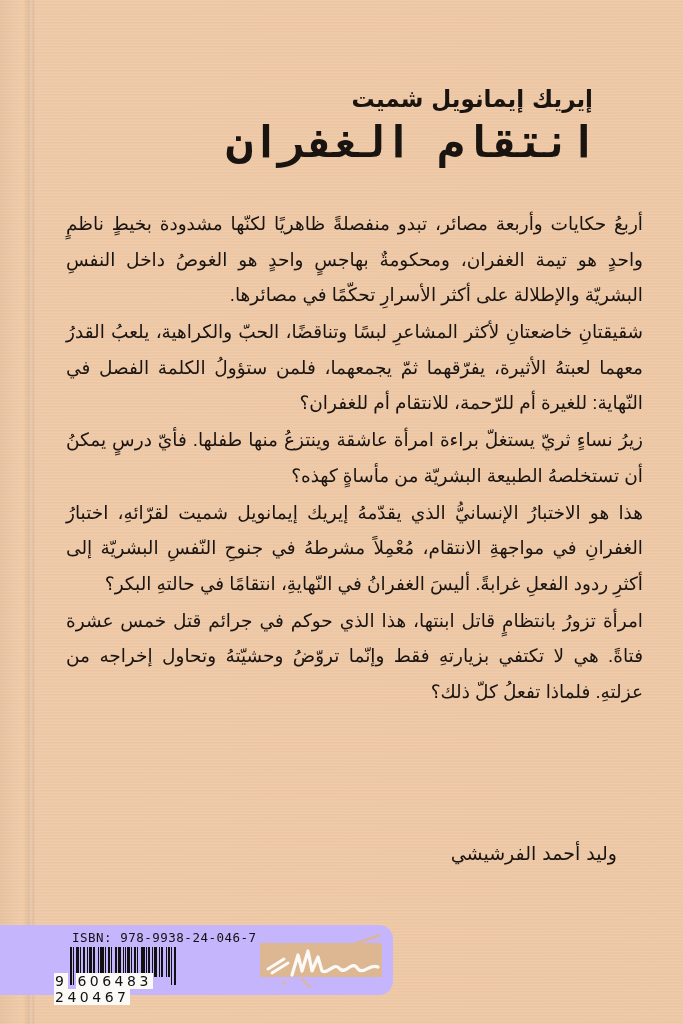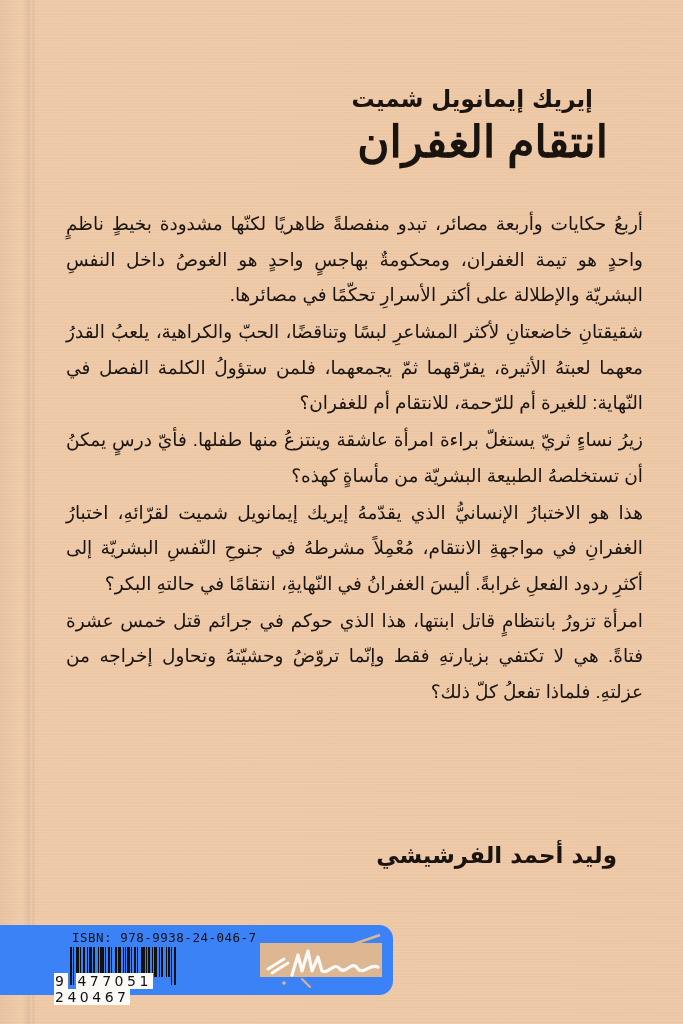--- a/index.html
+++ b/index.html
@@ -20,40 +20,40 @@
     position: absolute; left: 28px; top: 0; width: 6px; height: 1024px;
     background: linear-gradient(90deg, rgba(0,0,0,0.03), rgba(255,255,255,0.18), rgba(0,0,0,0.05));
   }
   .author {
     position: absolute; right: 90px; top: 86px;
     direction: rtl; font-size: 23px; font-weight: bold; letter-spacing: -0.5px;
     font-family: "DejaVu Sans", sans-serif;
     transform: scaleY(1.05);
   }
   .title {
-    position: absolute; right: 75px; top: 116px;
+    position: absolute; right: 86px; top: 116px;
     direction: rtl; font-size: 44px; font-weight: bold;
-    font-family: Liberation Sans, sans-serif;
+    font-family: Liberation Mono, monospace;
     letter-spacing: -1px;
   }
   .blurb {
     position: absolute; left: 66px; right: 40px; top: 206px;
     direction: rtl; text-align: justify; text-align-last: right;
     font-family: Liberation Sans, sans-serif;
     font-size: 18.5px; line-height: 35.5px;
   }
   .blurb p { margin: 0 0 1.5px 0; }
   .signature {
     position: absolute; right: 66px; top: 842px;
-    direction: rtl; font-weight: bold; font-size: 23px;
+    direction: rtl; font-weight: normal; font-size: 19px;
     font-family: "DejaVu Sans", sans-serif;
   }
   .band {
     position: absolute; left: 0; top: 925px; width: 393px; height: 70px;
-    background: #3b82f6;
+    background: #c4b5fd;
     border-radius: 0 14px 14px 0;
   }
   .isbn-text {
     position: absolute; left: 72px; top: 5px;
     font-family: "DejaVu Sans Mono", monospace; font-size: 12.5px; letter-spacing: 0.5px;
     color: #111;
   }
   .barcode {
     position: absolute; left: 70px; top: 22px; width: 152px; height: 36px;
     display: flex; align-items: flex-start;
@@ -156,21 +156,21 @@
       <span style="width:1px"></span>
       <span class="gap" style="width:1px"></span>
     <span style="width:2px"></span>
       <span class="gap" style="width:1px"></span>
     <span class="tall" style="width:1px"></span>
       <span class="gap" style="width:2px"></span>
       <span class="tall" style="width:2px"></span>
   </div>
   <div class="barcode-digits">
     <span class="d">9</span>
-    <span class="d">477051</span>
+    <span class="d">606483</span>
     <span class="d">240467</span>
   </div>
   <div class="logo-box"></div>
   <svg class="logo" viewBox="0 0 128 60">
     <path d="M20 40 L118 6" stroke="#ddb692" stroke-width="2.5" fill="none"></path>
     <path d="M6 40 L22 30 M10 44 L26 34" stroke="#fbfaf7" stroke-width="3" fill="none" stroke-linecap="round"></path>
     <path d="M30 46 L36 26 L40 42 L46 22 L50 42 L56 28 L60 42 C66 46 72 32 78 40 C84 46 90 30 96 40 C102 46 108 34 116 38" stroke="#fbfaf7" stroke-width="3.2" fill="none" stroke-linecap="round" stroke-linejoin="round"></path>
     <circle cx="12" cy="22" r="2" fill="#ddb692"></circle>
     <circle cx="14" cy="30" r="1.6" fill="#ddb692"></circle>
     <circle cx="22" cy="54" r="1.8" fill="#ddb692"></circle>

